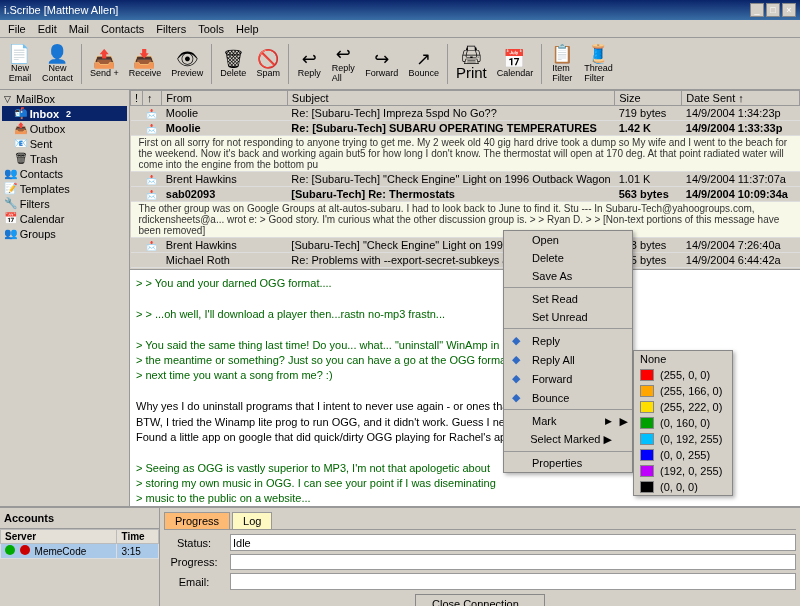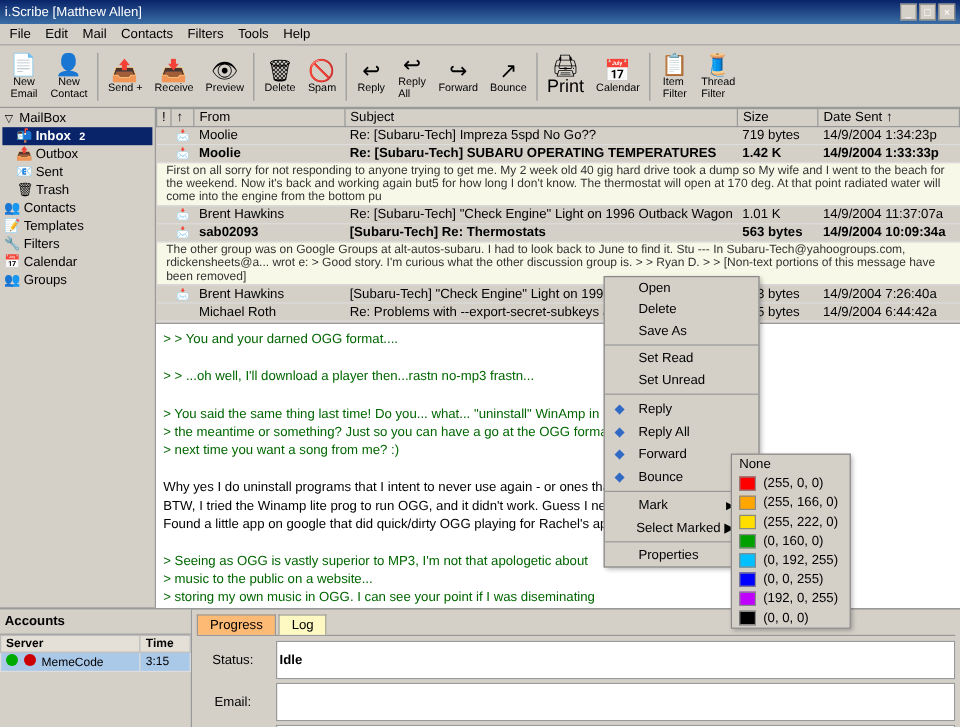--- a/index.html
+++ b/index.html
@@ -58,21 +58,21 @@
     .accounts-table td { border: 1px solid #ddd; padding: 1px 4px; }
     .accounts-row.selected { background: #aac8e8; }
 
     
     .progress-panel { flex: 1; padding: 4px; }
     .progress-tabs { display: flex; border-bottom: 1px solid #999; margin-bottom: 4px; }
     .progress-tab { padding: 2px 10px; border: 1px solid #999; border-bottom: none; background: #fef9c3; cursor: pointer; font-size: 11px; margin-right: 2px; }
     .progress-tab.active { background: #fdba74; }
     .progress-field { display: flex; align-items: center; margin-bottom: 3px; font-size: 11px; }
     .progress-label { width: 60px; text-align: center; margin-right: 6px; }
-    .progress-value { flex: 1; background: white; border: 1px solid #999; height: 32px; padding: 0 2px; display: flex; align-items: center; font-weight: bold; }
+    .progress-value { flex: 1; background: white; border: 1px solid #999; height: 17px; padding: 0 2px; display: flex; align-items: center; }
     .progress-bar-container { flex: 1; background: white; border: 1px solid #999; height: 16px; }
     .close-btn { display: block; margin: 4px auto 0; padding: 3px 16px; background: #d4d0c8; border: 1px solid #888; cursor: pointer; font-size: 11px; }
 
     
     .context-menu { position: absolute; background: #d4d0c8; border: 1px solid #888; box-shadow: 2px 2px 4px rgba(0,0,0,0.3); z-index: 1000; width: 130px; font-size: 11px; }
     .ctx-item { padding: 3px 20px 3px 8px; cursor: pointer; display: flex; align-items: center; gap: 6px; white-space: nowrap; }
     .ctx-separator { height: 1px; background: #999; margin: 2px 0; }
     .ctx-item.has-submenu::after { content: '▶'; position: absolute; right: 4px; }
     .ctx-item { position: relative; }
     .ctx-icon { width: 14px; font-size: 11px; }
@@ -320,22 +320,22 @@
       <br>
       <p class="quote">&gt; You said the same thing last time! Do you... what... "uninstall" WinAmp in</p>
       <p class="quote">&gt; the meantime or something?  Just so you can have a go at the OGG format</p>
       <p class="quote">&gt; next time you want a song from me? :)</p>
       <br>
       <p>Why yes I do uninstall programs that I intent to never use again - or ones that are consuming my drive space.</p>
       <p>BTW, I tried the Winamp lite prog to run OGG, and it didn't work. Guess I needed to search more.</p>
       <p>Found a little app on google that did quick/dirty OGG playing for Rachel's app thou...</p>
       <br>
       <p class="quote">&gt; Seeing as OGG is vastly superior to MP3, I'm not that apologetic about</p>
+      <p class="quote">&gt; storing my own music in OGG. I can see your point if I was diseminating</p>
       <p class="quote">&gt; music to the public on a website...</p>
-      <p class="quote">&gt; storing my own music in OGG. I can see your point if I was diseminating</p>
       <br>
       
       
     </div>
   </div>
 </div>
 
 <div class="bottom-panel">
   <div class="accounts-panel">
     <div class="accounts-title">Accounts</div>
@@ -361,27 +361,27 @@
   <div class="progress-panel">
     <div class="progress-tabs">
       <div class="progress-tab active">Progress</div>
       <div class="progress-tab">Log</div>
     </div>
     <div class="progress-field">
       <span class="progress-label">Status:</span>
       <span class="progress-value">Idle</span>
     </div>
     <div class="progress-field">
+      <span class="progress-label">Progress:</span>
+      <div class="progress-bar-container"></div>
+    </div>
+    <div class="progress-field">
       <span class="progress-label">Email:</span>
       <span class="progress-value"></span>
     </div>
-    <div class="progress-field">
-      <span class="progress-label">Progress:</span>
-      <div class="progress-bar-container"></div>
-    </div>
     <button class="close-btn">Close Connection...</button>
   </div>
 </div>
 
 <div class="context-menu" style="left: 503px; top: 230px;">
   <div class="ctx-item">
     <span class="ctx-icon"></span>
     <span>Open</span>
   </div>
   <div class="ctx-item">
@@ -428,21 +428,21 @@
     <span class="ctx-icon"></span>
     <span>Select Marked ▶</span>
   </div>
   <div class="ctx-separator"></div>
   <div class="ctx-item">
     <span class="ctx-icon"></span>
     <span>Properties</span>
   </div>
 </div>
 
-<div class="submenu" style="left: 609px; top: 350px; margin-top: 28px;">
+<div class="submenu" style="left: 633px; top: 350px;">
   <div class="color-item">
     <span>None</span>
   </div>
   <div class="color-item">
     <span class="color-swatch" style="background:#ff0000;"></span>
     <span>(255, 0, 0)</span>
   </div>
   <div class="color-item">
     <span class="color-swatch" style="background:#ffa600;"></span>
     <span>(255, 166, 0)</span>

